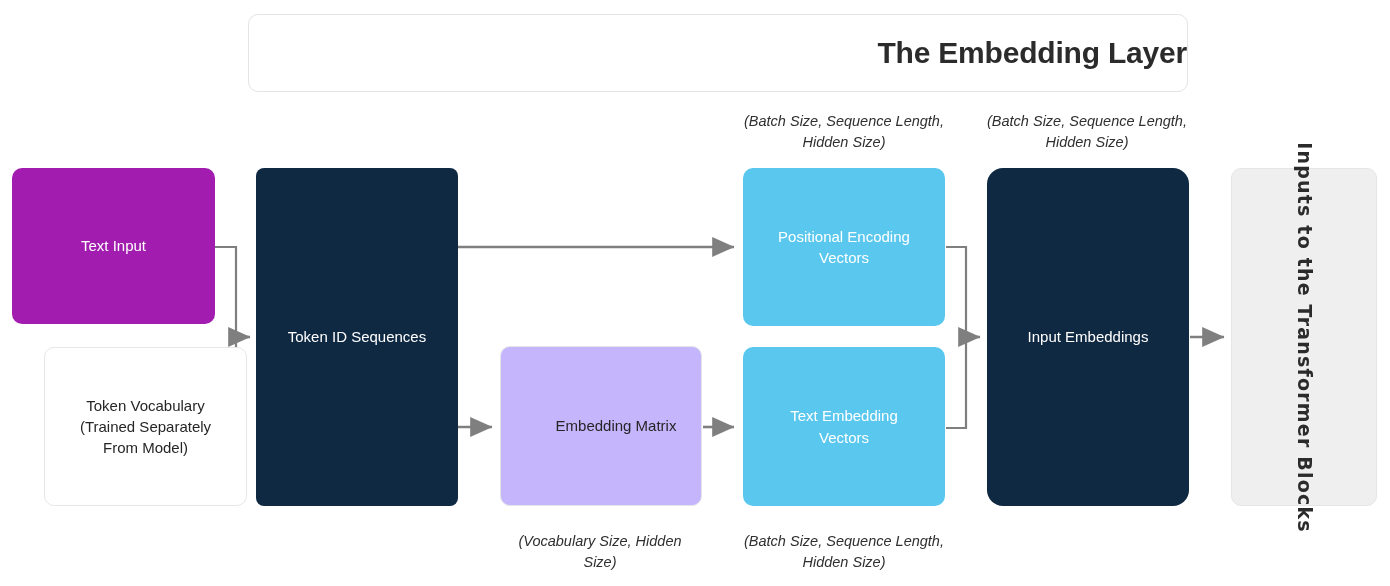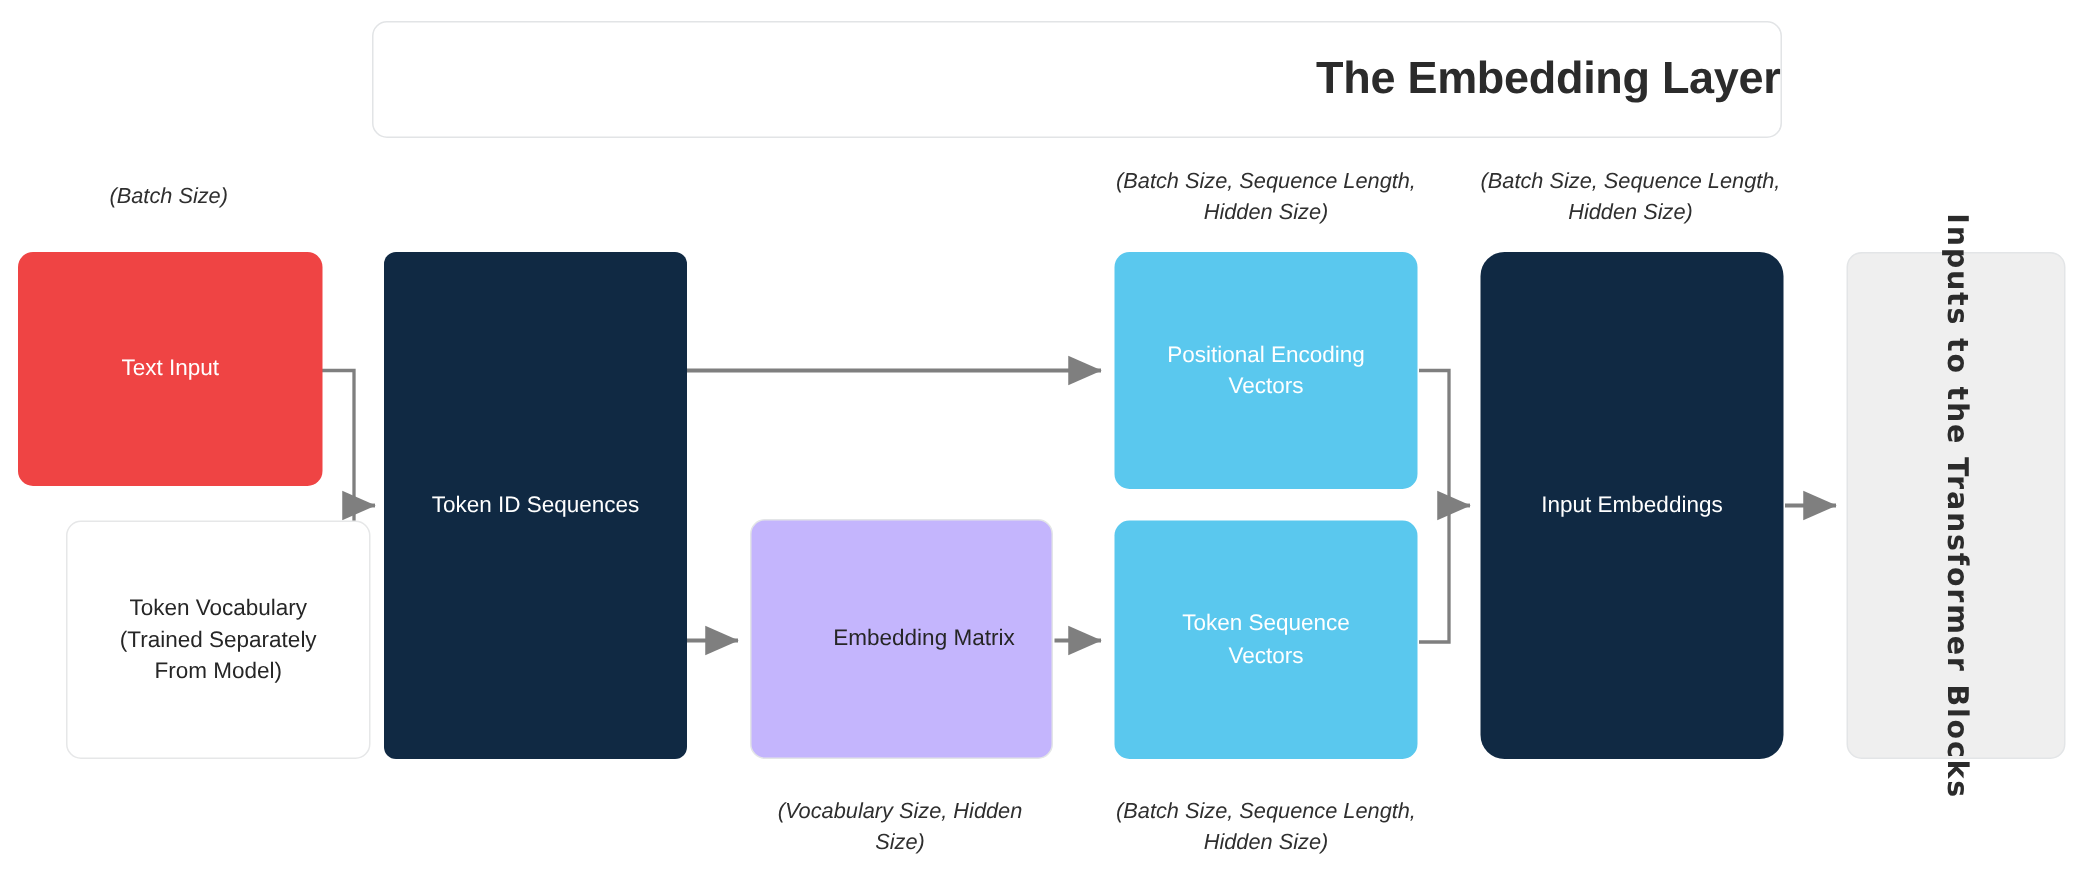--- a/index.html
+++ b/index.html
@@ -47,21 +47,21 @@
     border-radius: 10px;
     display: flex;
     align-items: center;
     justify-content: center;
     text-align: center;
     font-size: 15px;
     line-height: 1.42;
     padding: 6px 12px;
   }
   .node-gray {
-    background: #ef4444;
+    background: #a21caf;
     color: #ffffff;
   }
   .node-white {
     background: #ffffff;
     color: #262626;
     border: 1.4px solid #e6e7e8;
     margin-left: 32px;
   }
   .node-navy {
     background: #102943;
@@ -145,23 +145,20 @@
     <path d="M703,427 L734,427" fill="none" stroke="#7f7f7f" stroke-width="2.6" marker-end="url(#ah)"></path>
 
     <g>
       <path d="M946,247 L966,247 L966,428 L946,428" fill="none" stroke="#7f7f7f" stroke-width="2.2"></path>
       <path d="M966,337 L980,337" fill="none" stroke="#7f7f7f" stroke-width="2.6" marker-end="url(#ah)"></path>
     </g>
 
     <path d="M1190,337 L1224,337" fill="none" stroke="#7f7f7f" stroke-width="2.6" marker-end="url(#ah)"></path>
   </svg>
 
-  <div class="dim" style="left:30px; top:121px; width:165px;">
-    <div>(Batch Size)</div>
-  </div>
 
 
   <div class="dim" style="left:728px; top:111px; width:232px;">
     <div>(Batch Size, Sequence Length,</div>
     <div>Hidden Size)</div>
   </div>
 
   <div class="dim" style="left:971px; top:111px; width:232px;">
     <div>(Batch Size, Sequence Length,</div>
     <div>Hidden Size)</div>
@@ -199,21 +196,21 @@
 
   <div class="node node-cyan" style="left:743px; top:168px; width:202px; height:158px;">
     <span>
       <span>Positional Encoding</span><br>
       <span>Vectors</span>
     </span>
   </div>
 
   <div class="node node-cyan" style="left:743px; top:347px; width:202px; height:159px;">
     <span>
-      <span>Token Sequence</span><br>
+      <span>Text Embedding</span><br>
       <span>Vectors</span>
     </span>
   </div>
 
   <div class="node node-navy" style="left:987px; top:168px; width:202px; height:338px; border-radius:16px;">
     <span>Input Embeddings</span>
   </div>
 
   <div class="node node-lightgray vert-wrap" style="left:1231px; top:168px; width:146px; height:338px;">
     <span class="vert-text">Inputs to the Transformer Blocks</span>

